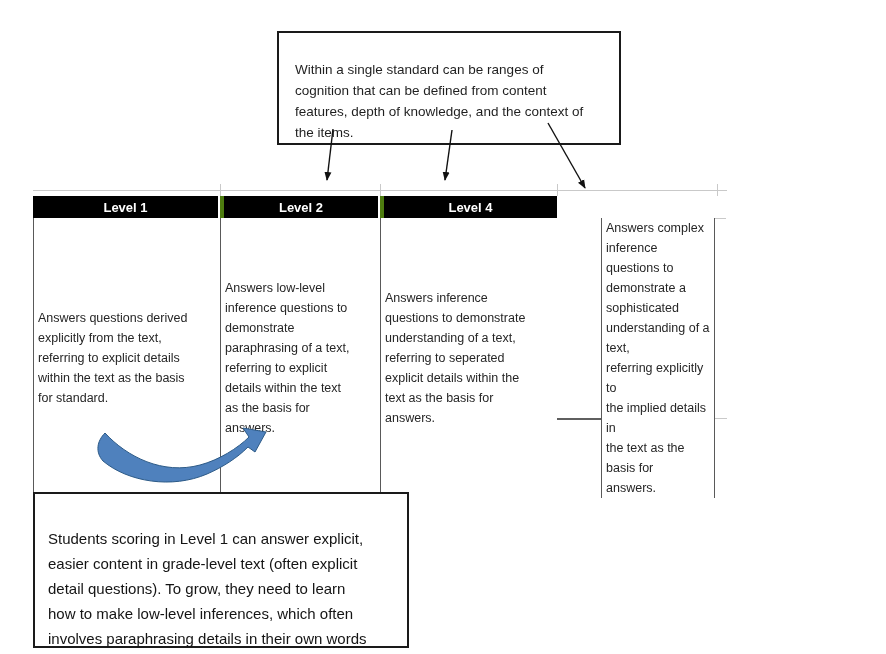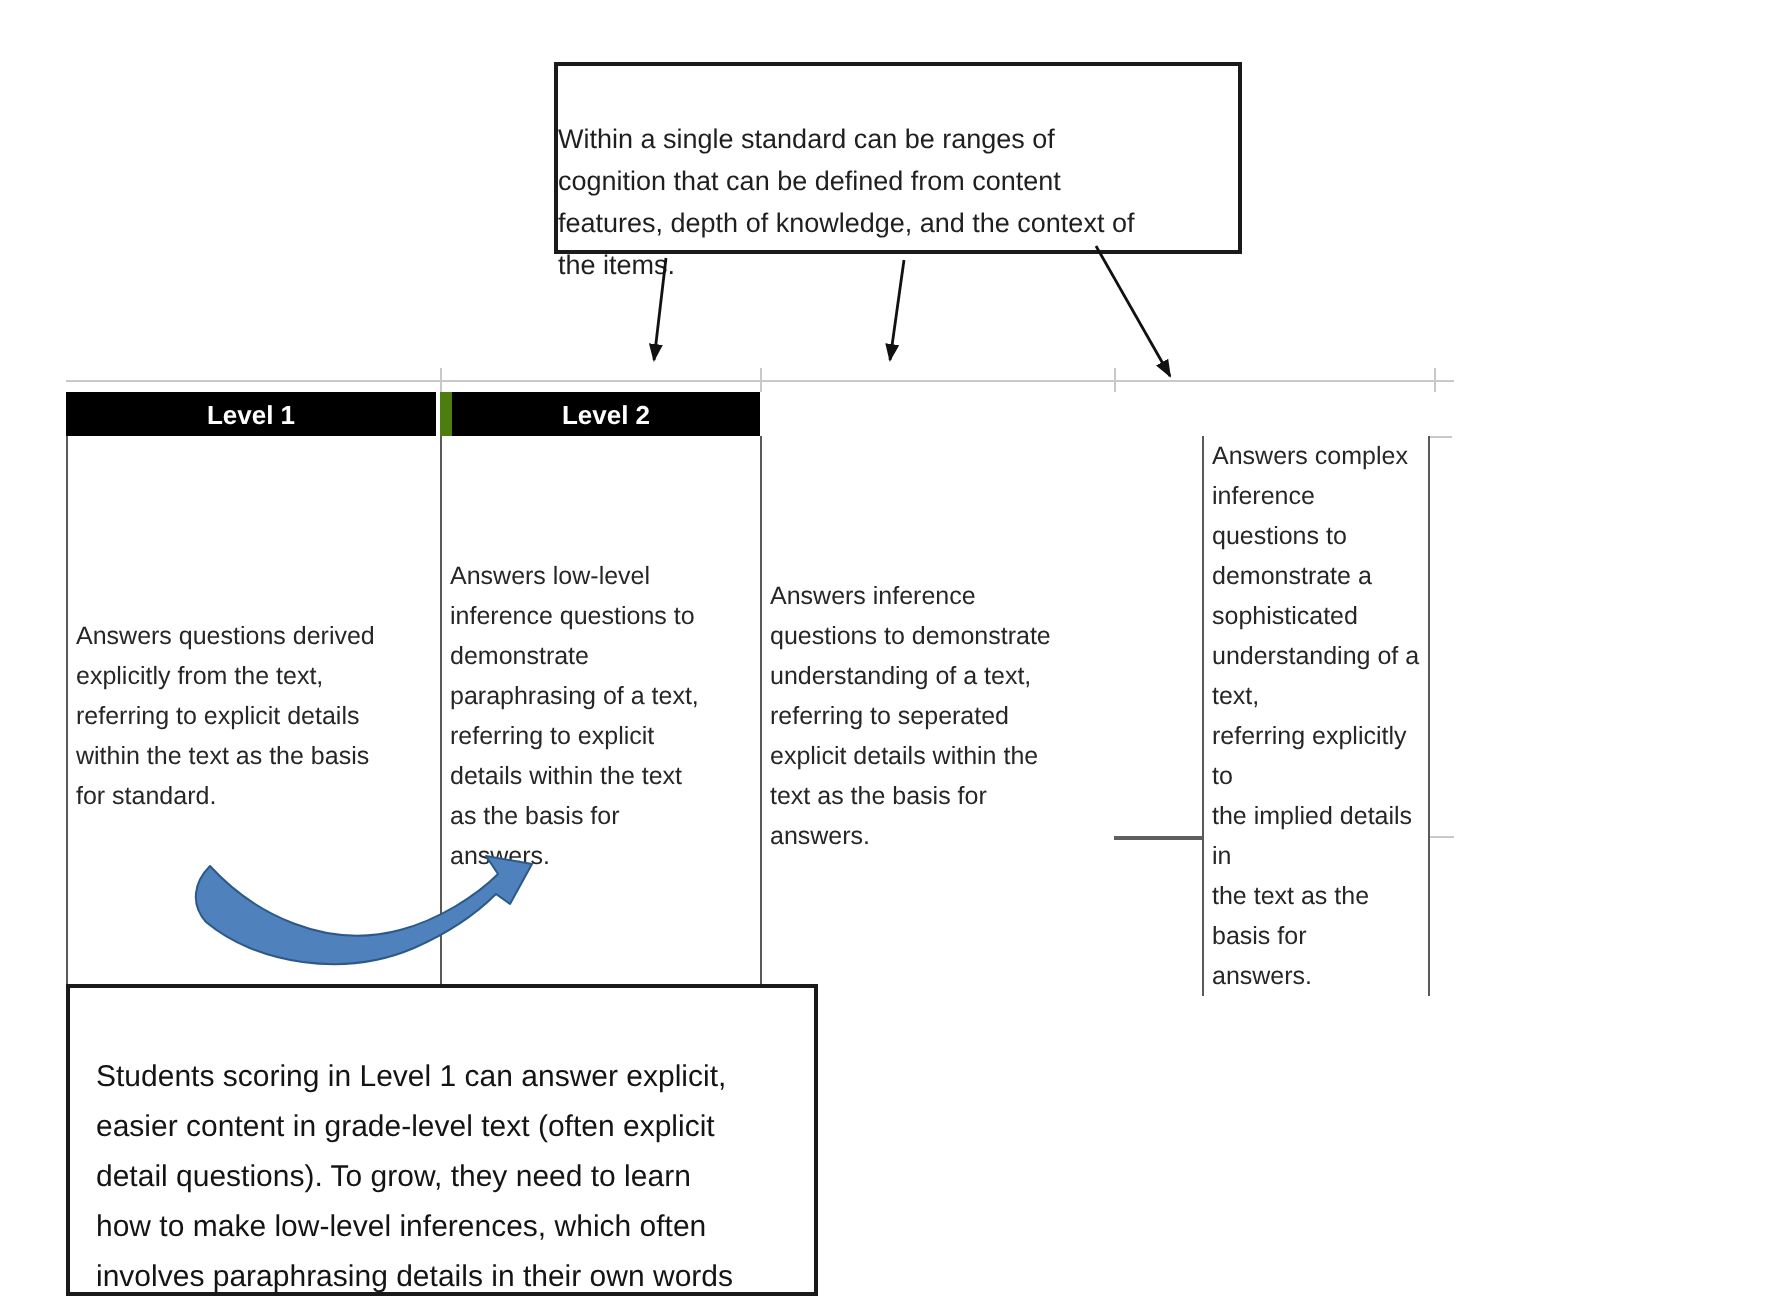--- a/index.html
+++ b/index.html
@@ -8,39 +8,39 @@
     width:886px;height:654px;
     background:#ffffff;
     font-family:"Liberation Sans", sans-serif;
     color:#1f1f1f;
     overflow:hidden;
   }
   .abs{position:absolute;box-sizing:border-box;}
 
   
   .callout{
-    left:277px;top:31px;width:344px;height:96px;
+    left:277px;top:31px;width:344px;height:114px;
     border:2px solid #1a1a1a;
     background:#ffffff;
-    padding:5px 3px 0 0;
+    padding:5px 3px 0 16px;
     font-size:13.5px;line-height:21px;
     white-space:pre-line;
     color:#1f1f1f;
   }
 
   
   .levels-table{left:33px;top:196px;width:571px;}
   .thead,.tbody{display:grid;grid-template-columns:187px 160px 177px 158px;}
   .thead{height:22px;}
   .th{
     box-sizing:border-box;
     background:#000000;color:#ffffff;
     font-weight:bold;font-size:13px;
     display:flex;align-items:center;justify-content:center;
-    border-left:6px solid #4d7c0f;border-right:2px solid #ffffff;
+    border-left:4px solid #4d7c0f;border-right:2px solid #ffffff;
   }
   .th:first-child{border-left:none;}
   .th:last-child{border-right:none;}
   .tbody{height:200px;border-bottom:2px solid #5f5f5f;}
   .td{
     box-sizing:border-box;
     border-left:1.5px solid #595959;
     display:flex;align-items:center;
     padding:0 2px 0 4px;
     font-size:12.5px;line-height:20px;
@@ -72,20 +72,21 @@
     <span>Within a single standard can be ranges of
 cognition that can be defined from content
 features, depth of knowledge, and the context of
 the items.</span>
   </div>
 
   <div class="abs levels-table">
     <div class="thead">
       <div class="th">Level 1</div>
       <div class="th">Level 2</div>
+      <div class="th">Level 4</div>
     </div>
     <div class="tbody">
       <div class="td">Answers questions derived
 explicitly from the text,
 referring to explicit details
 within the text as the basis
 for standard.</div>
       <div class="td">Answers low-level
 inference questions to
 demonstrate

